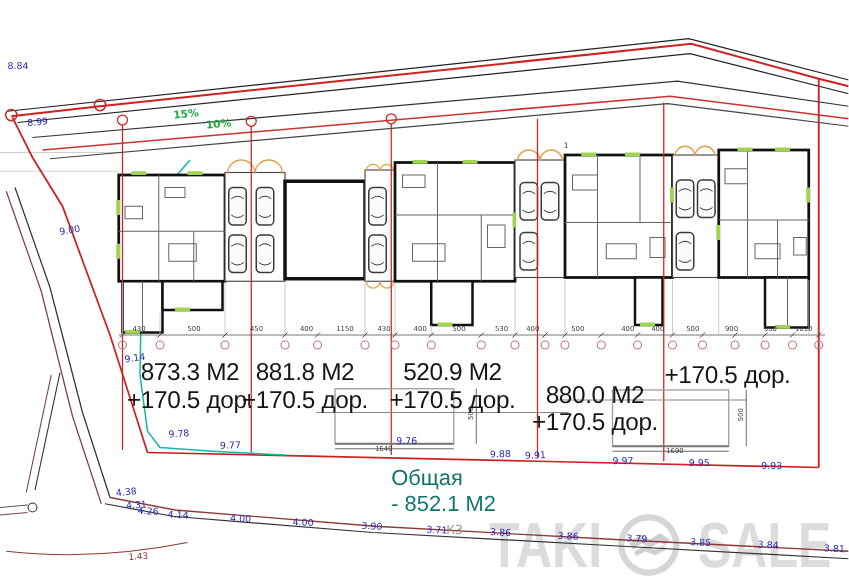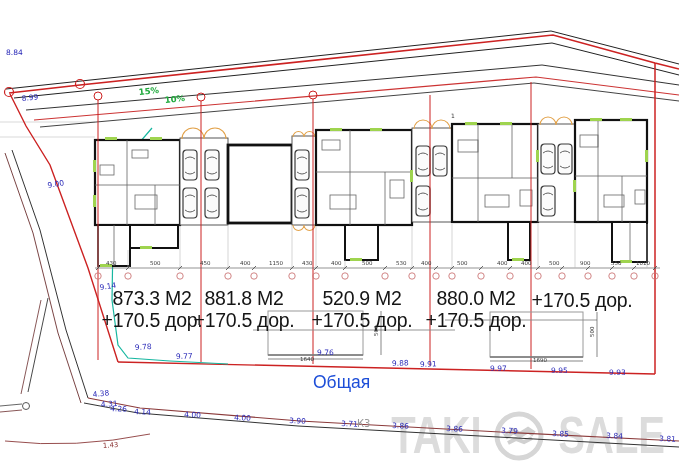--- a/index.html
+++ b/index.html
@@ -2,21 +2,21 @@
 <html><head>
 <meta charset="utf-8">
 <style>
   html,body{margin:0;padding:0;background:#fff;}
   .stage{position:relative;width:679px;height:469px;background:#fff;overflow:hidden;
          font-family:"Liberation Sans",sans-serif;}
   .plan-svg{position:absolute;left:0;top:0;z-index:2;}
   .overlay{position:absolute;left:0;top:0;width:679px;height:469px;z-index:3;pointer-events:none;}
   .lot{position:absolute;transform:translateX(-50%);text-align:center;color:#151515;
        font-size:19.5px;line-height:21.5px;letter-spacing:-0.3px;white-space:nowrap;}
-  .summary{position:absolute;left:313px;top:372px;color:#1d4ed8;font-size:17.5px;line-height:21px;}
+  .summary{position:absolute;left:313px;top:372px;color:#0f766e;font-size:17.5px;line-height:21px;}
   .sum-line{display:flex;white-space:pre;}
   .sum-l1 .sl{width:92px;}
   .sum-l2 .sl{width:134px;}
   .wm{position:absolute;right:1px;bottom:4px;display:flex;align-items:center;z-index:1;
       color:#dcdcdc;font-weight:bold;}
   .wm .wm-txt{font-size:50px;transform:scale(0.8,1.02);letter-spacing:0px;}
 </style>
 </head>
 <body>
 
@@ -344,28 +344,29 @@
       <div>+170.5 дор.</div>
     </div>
     <div class="lot" style="left:244px;top:288px">
       <div>881.8 М2</div>
       <div>+170.5 дор.</div>
     </div>
     <div class="lot" style="left:362px;top:288px">
       <div>520.9 М2</div>
       <div>+170.5 дор.</div>
     </div>
-    <div class="lot" style="left:476px;top:288px">
+    <div class="lot" style="left:476px;top:306px">
       <div>880.0 М2</div>
       <div>+170.5 дор.</div>
     </div>
     <div class="lot" style="left:582px;top:290px">
       <div>+170.5 дор.</div>
     </div>
     <div class="summary">
       <div class="sum-line sum-l1">
         <span class="sl">Общая</span>
       </div>
       <div class="sum-line sum-l2">
+        <span>- 852.1 М2</span>
       </div>
     </div>
   </div>
 </div>
 
 </body></html>

